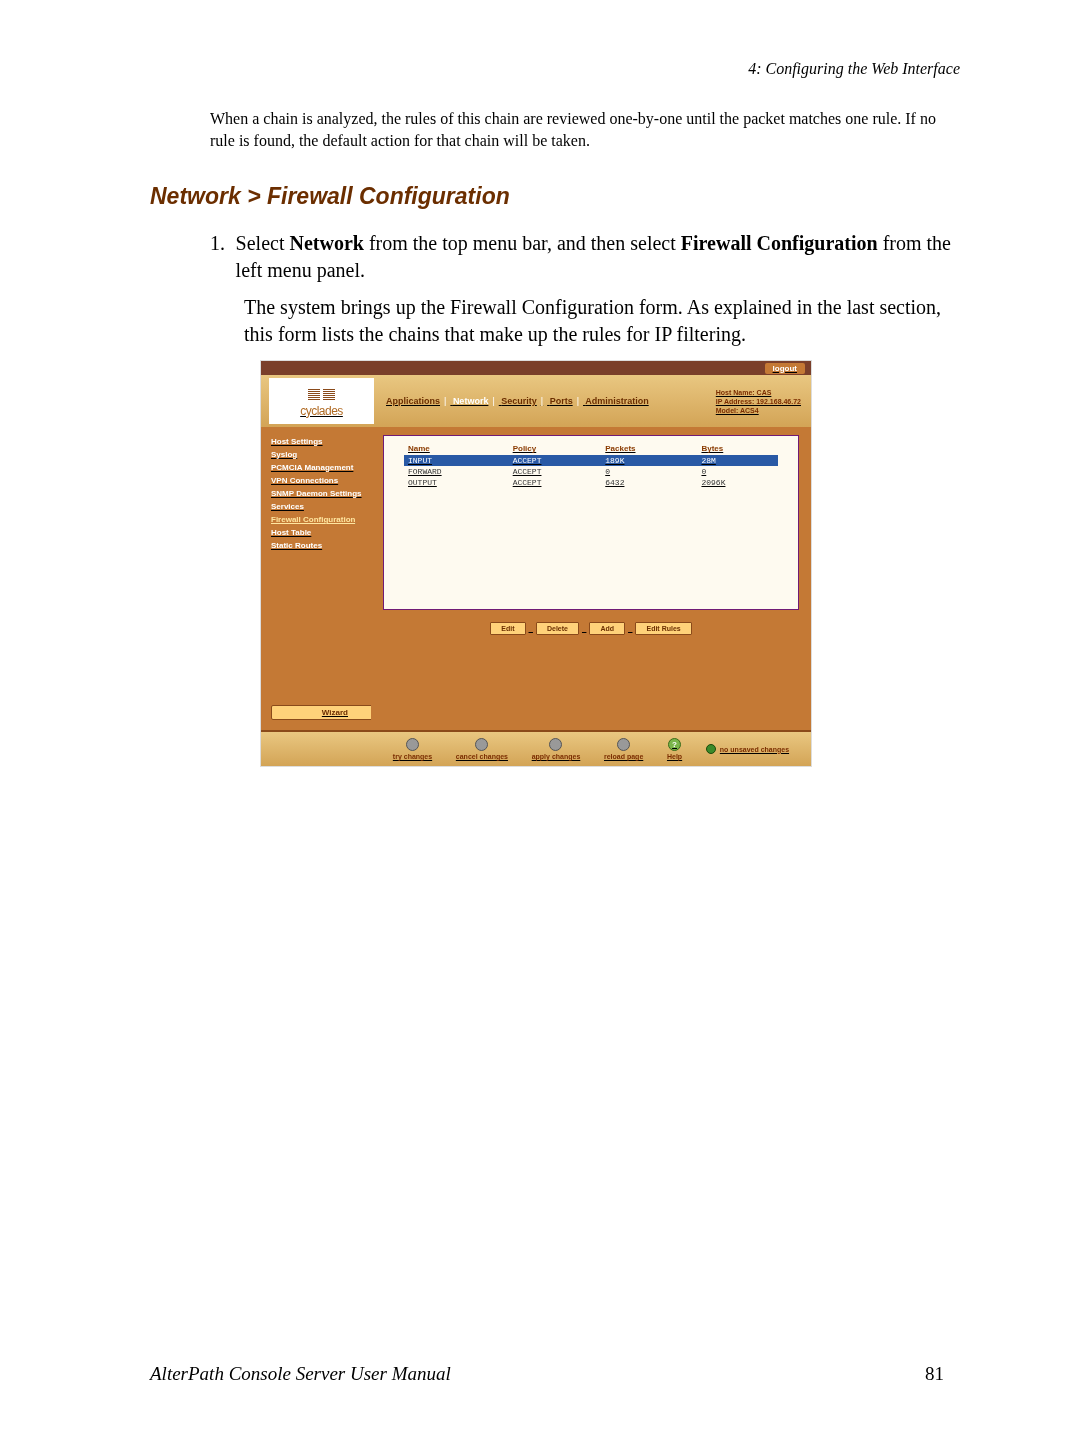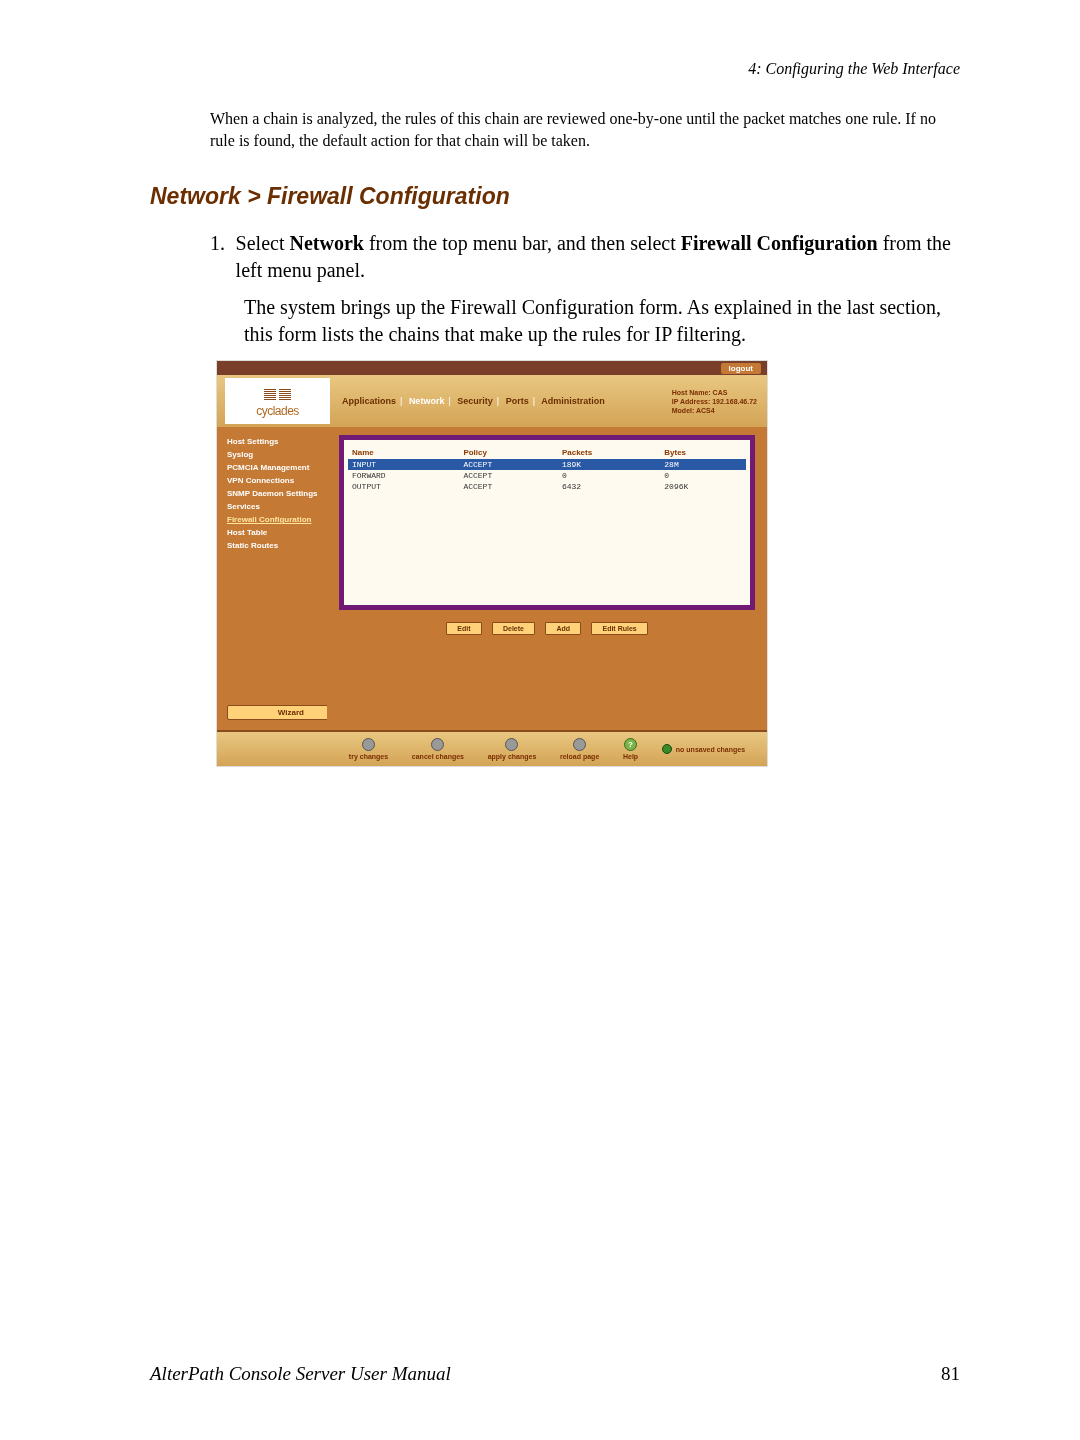--- a/index.html
+++ b/index.html
@@ -48,28 +48,29 @@
     width: 30px;
   }
   .step-first {
     display: flex;
   }
   .step-para {
     margin: 10px 0 12px 34px;
   }
   
   .figure {
-    margin: 10px 0 0 66px;
+    margin: 10px 0 0 110px;
     width: 550px;
     height: 405px;
     position: relative;
     background: #4d7c0f;
     border: 1px solid #ddd;
     overflow: hidden;
     font-family: Arial, Helvetica, sans-serif;
+    text-decoration: underline;
   }
   .topbar {
     height: 14px;
     background: #7a3f2a;
     display:flex;
     justify-content:flex-end;
     align-items:center;
   }
   .topbar .logout {
     background:#c47935;
@@ -159,22 +160,22 @@
     font-weight:bold;
     padding:2px 28px;
     width:48px;
     text-align:right;
     margin-bottom:4px;
     border-radius:2px;
   }
   .main-area { flex:1; background:#c47935; padding:8px 12px 8px 12px; box-sizing:border-box; position:relative;}
   .panel {
     background:#fefaf0;
-    border:5px solid #701a75;
-    padding:6px 4px;
+    border:1px solid #701a75;
+    padding:6px 20px;
     height:175px;
     box-sizing:border-box;
   }
   .panel table { width:100%; border-collapse:collapse; font-size:8px; font-family: 'Courier New', monospace; }
   .panel th { color:#8a3a00; font-family: Arial, sans-serif; font-weight:bold; font-size:8px; text-align:left; padding:2px 4px;}
   .panel td { padding:1px 4px; color:#333; }
   .panel tr.sel td { background:#2959a5; color:#fff; }
   .action-row { text-align:center; margin-top:7px; }
   .action-row .btn {
     display:inline-block;
@@ -202,21 +203,21 @@
   }
   .foot-item { text-align:center; }
   .foot-item .circ { width:11px;height:11px;border-radius:50%;background:#999;margin:0 auto 2px;border:1px solid #555; }
   .foot-item .q { width:11px;height:11px;border-radius:50%;background:#7ab54a;color:#fff;margin:0 auto 2px;font-size:8px;line-height:11px;border:1px solid #3a6a1a;}
   .foot-unsaved { display:flex;align-items:center;gap:4px;}
   .foot-unsaved .dot { width:8px;height:8px;background:#3a8a2a;border-radius:50%;border:1px solid #1a4a0a;}
   .page-footer {
     position:absolute;
     bottom:55px;
     left:150px;
-    right:120px;
+    right:136px;
     display:flex;
     justify-content:space-between;
     font-size:19px;
   }
   .page-footer .title { font-style:italic; }
 </style>
 </head>
 <body>
 
 <div class="page">

